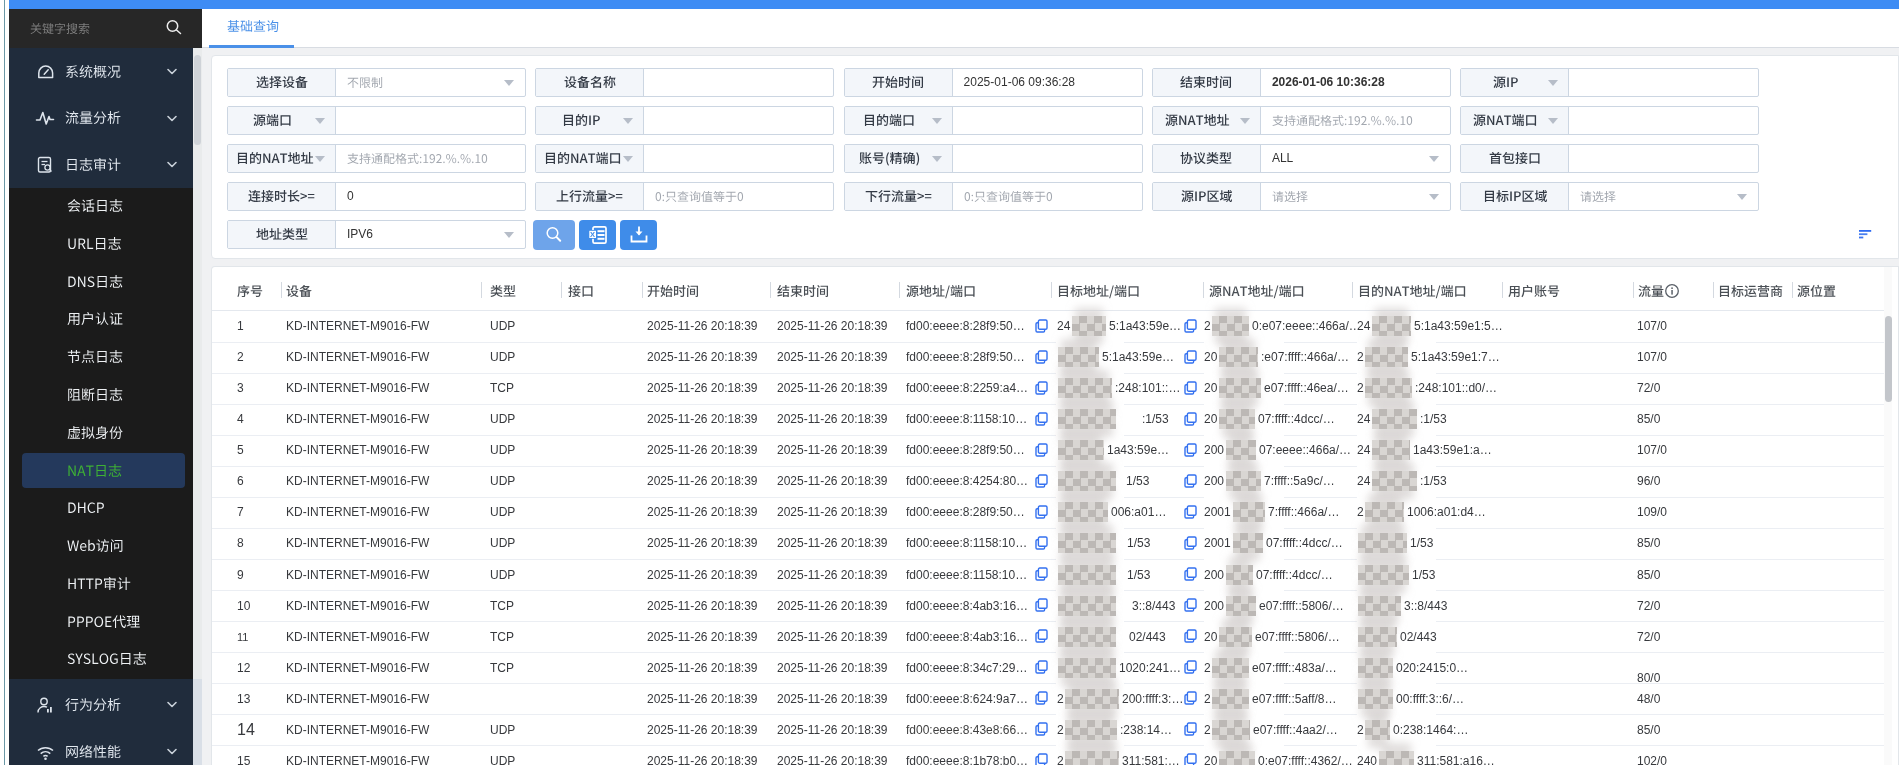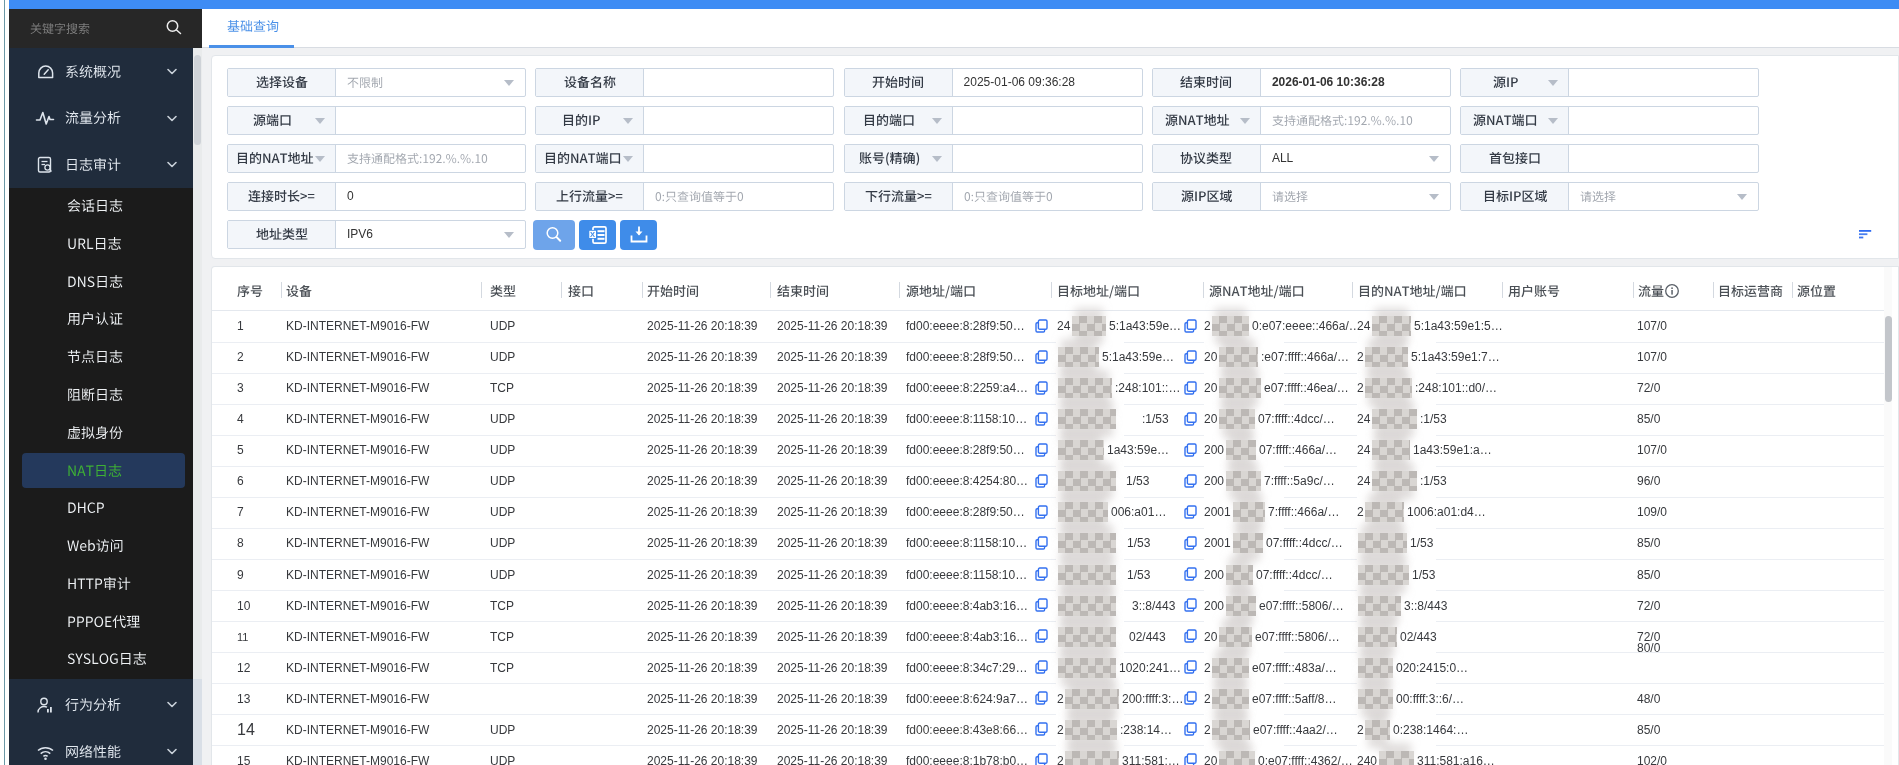--- a/index.html
+++ b/index.html
@@ -1022,21 +1022,21 @@
       <path d="M4.4 3.8 H3.2 A1.2 1.2 0 0 0 2 5 V11.8 A1.2 1.2 0 0 0 3.2 13 H9.4 A1.2 1.2 0 0 0 10.6 11.8 V10.2" fill="none" stroke="#3370f0" stroke-width="1.4"></path>
     </svg>
     <div class="mz" style="left:1058.0px;top:440.3px;width:46.0px;height:20.0px"></div>
     <div class="lt" style="left:1107.0px;top:450.3px;font-size:12px;color:#37393d;transform:translate(0,-50%);">1a43:59e…</div>
     <svg class="t" style="left:1183.0px;top:442.8px" width="15" height="15">
       <rect x="4.4" y="1" width="8.6" height="9.2" rx="1.3" fill="none" stroke="#3370f0" stroke-width="1.4"></rect>
       <path d="M4.4 3.8 H3.2 A1.2 1.2 0 0 0 2 5 V11.8 A1.2 1.2 0 0 0 3.2 13 H9.4 A1.2 1.2 0 0 0 10.6 11.8 V10.2" fill="none" stroke="#3370f0" stroke-width="1.4"></path>
     </svg>
     <div class="lt" style="left:1204.0px;top:450.3px;font-size:12px;color:#37393d;transform:translate(0,-50%);">200</div>
     <div class="mz" style="left:1225.8px;top:440.3px;width:30.2px;height:20.0px"></div>
-    <div class="lt" style="left:1259.0px;top:450.3px;font-size:12px;color:#37393d;transform:translate(0,-50%);">07:ffff::466a/…</div>
+    <div class="lt" style="left:1259.0px;top:450.3px;font-size:12px;color:#37393d;transform:translate(0,-50%);">07:eeee::466a/…</div>
     <div class="lt" style="left:1357.0px;top:450.3px;font-size:12px;color:#37393d;transform:translate(0,-50%);">24</div>
     <div class="mz" style="left:1371.9px;top:440.3px;width:38.1px;height:20.0px"></div>
     <div class="lt" style="left:1413.0px;top:450.3px;font-size:12px;color:#37393d;transform:translate(0,-50%);">1a43:59e1:a…</div>
     <div class="lt" style="left:1637.0px;top:450.3px;font-size:12px;color:#37393d;transform:translate(0,-50%);">107/0</div>
     <div style="left:212.0px;top:496.9px;width:844.0px;height:1.0px;background:#ebeef3;"></div>
     <div style="left:1124.0px;top:496.9px;width:80.0px;height:1.0px;background:#ebeef3;"></div>
     <div style="left:1284.0px;top:496.9px;width:73.0px;height:1.0px;background:#ebeef3;"></div>
     <div style="left:1436.0px;top:496.9px;width:448.0px;height:1.0px;background:#ebeef3;"></div>
     <div class="lt" style="left:237.0px;top:481.3px;font-size:12px;color:#37393d;transform:translate(0,-50%);">6</div>
     <div class="lt" style="left:286.0px;top:481.3px;font-size:12px;color:#37393d;transform:translate(0,-50%);">KD-INTERNET-M9016-FW</div>
@@ -1210,21 +1210,21 @@
     <div class="lt" style="left:1119.0px;top:667.7px;font-size:12px;color:#37393d;transform:translate(0,-50%);">1020:241…</div>
     <svg class="t" style="left:1183.0px;top:660.2px" width="15" height="15">
       <rect x="4.4" y="1" width="8.6" height="9.2" rx="1.3" fill="none" stroke="#3370f0" stroke-width="1.4"></rect>
       <path d="M4.4 3.8 H3.2 A1.2 1.2 0 0 0 2 5 V11.8 A1.2 1.2 0 0 0 3.2 13 H9.4 A1.2 1.2 0 0 0 10.6 11.8 V10.2" fill="none" stroke="#3370f0" stroke-width="1.4"></path>
     </svg>
     <div class="lt" style="left:1204.0px;top:667.7px;font-size:12px;color:#37393d;transform:translate(0,-50%);">2</div>
     <div class="mz" style="left:1212.0px;top:657.7px;width:37.0px;height:20.0px"></div>
     <div class="lt" style="left:1252.0px;top:667.7px;font-size:12px;color:#37393d;transform:translate(0,-50%);">e07:ffff::483a/…</div>
     <div class="mz" style="left:1358.0px;top:657.7px;width:35.0px;height:20.0px"></div>
     <div class="lt" style="left:1396.0px;top:667.7px;font-size:12px;color:#37393d;transform:translate(0,-50%);">020:2415:0…</div>
-    <div class="lt" style="left:1637.0px;top:648px;font-size:12px;color:#37393d;transform:translate(0,-50%);">80/0</div>
+    <div class="lt" style="left:1637.0px;top:678px;font-size:12px;color:#37393d;transform:translate(0,-50%);">80/0</div>
     <div style="left:212.0px;top:714.3px;width:844.0px;height:1.0px;background:#ebeef3;"></div>
     <div style="left:1124.0px;top:714.3px;width:80.0px;height:1.0px;background:#ebeef3;"></div>
     <div style="left:1284.0px;top:714.3px;width:73.0px;height:1.0px;background:#ebeef3;"></div>
     <div style="left:1436.0px;top:714.3px;width:448.0px;height:1.0px;background:#ebeef3;"></div>
     <div class="lt" style="left:237.0px;top:698.8px;font-size:12px;color:#37393d;transform:translate(0,-50%);">13</div>
     <div class="lt" style="left:286.0px;top:698.8px;font-size:12px;color:#37393d;transform:translate(0,-50%);">KD-INTERNET-M9016-FW</div>
     <div class="lt" style="left:647.0px;top:698.8px;font-size:12px;color:#37393d;transform:translate(0,-50%);">2025-11-26 20:18:39</div>
     <div class="lt" style="left:777.0px;top:698.8px;font-size:12px;color:#37393d;transform:translate(0,-50%);">2025-11-26 20:18:39</div>
     <div class="lt" style="left:906.0px;top:698.8px;font-size:12px;color:#37393d;transform:translate(0,-50%);">fd00:eeee:8:624:9a7…</div>
     <svg class="t" style="left:1034.0px;top:691.2px" width="15" height="15">

